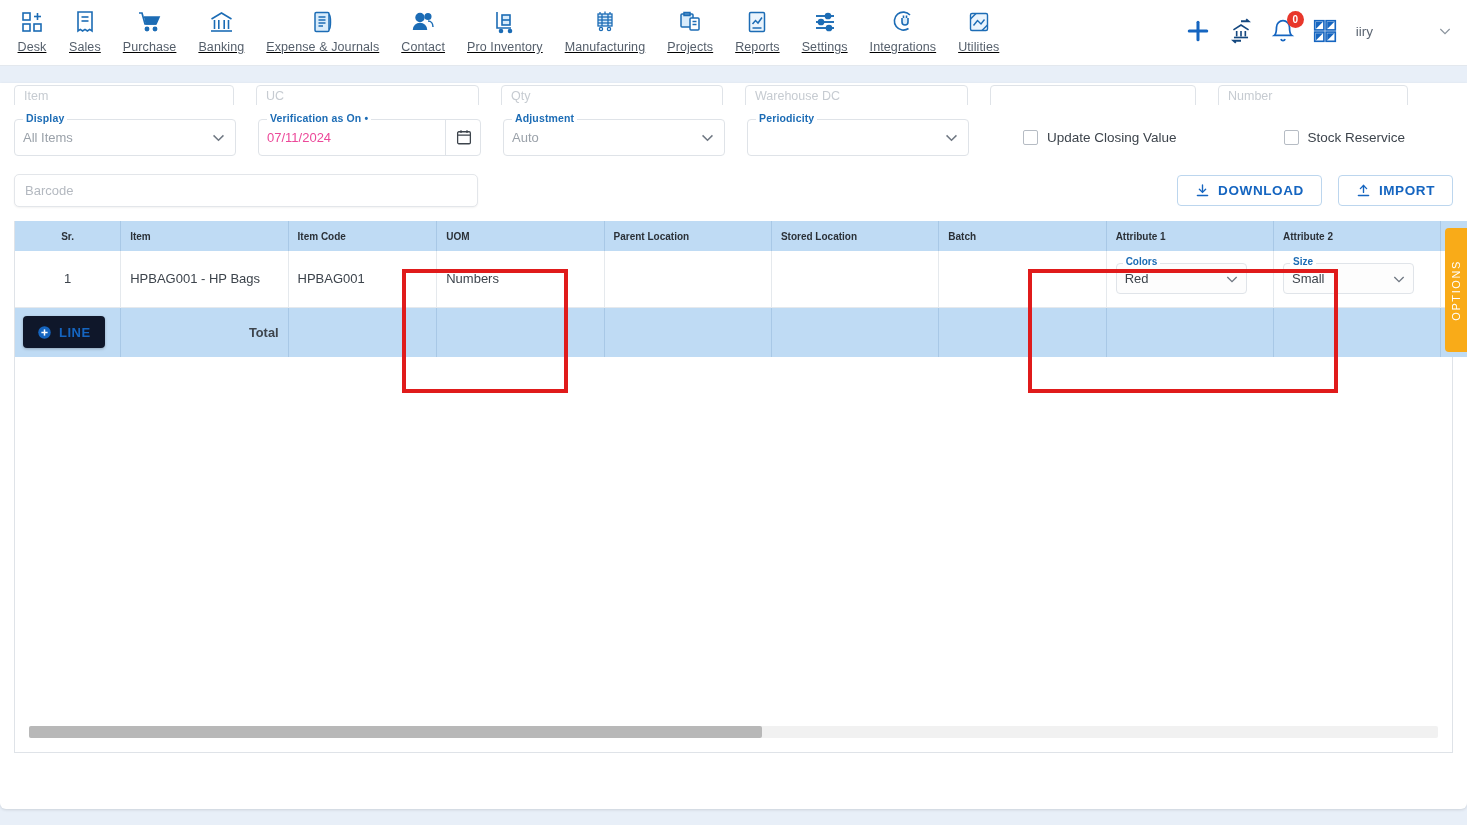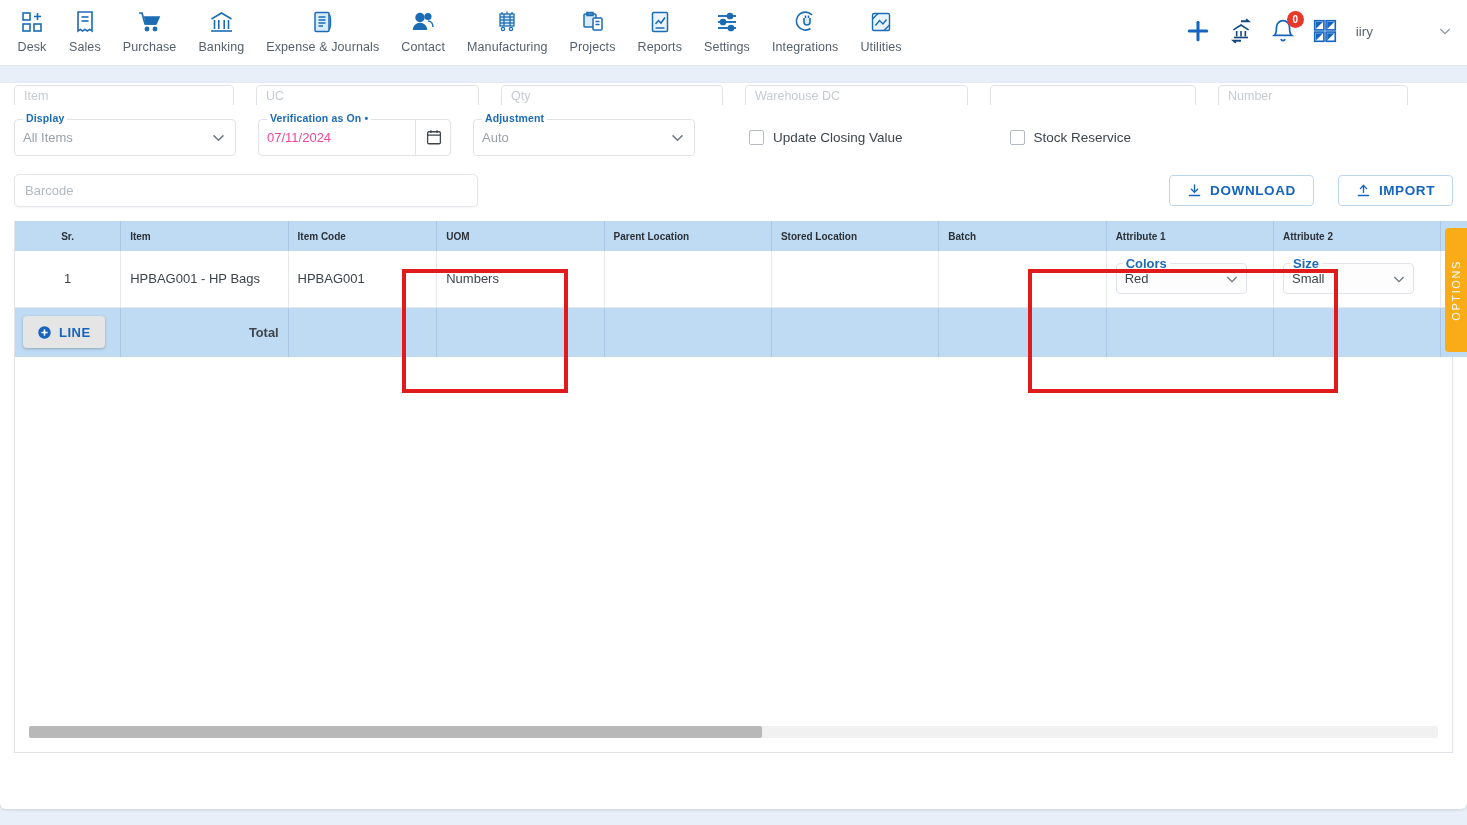--- a/index.html
+++ b/index.html
@@ -16,20 +16,21 @@
     height: 66px;
     background: #ffffff;
     border-bottom: 1px solid #e3e8ee;
     display: flex;
     align-items: flex-start;
   }
   .nav-items {
     display: flex;
     align-items: flex-start;
     padding-left: 6px;
+    text-decoration: underline;
   }
   .nav-item {
     display: flex;
     flex-direction: column;
     align-items: center;
     justify-content: flex-start;
     padding: 9px 11px 4px 11px;
     cursor: pointer;
     min-width: 52px;
   }
@@ -162,21 +163,21 @@
     color: #9aa1a9;
   }
   .field .fval.dark { color: #ec4899; }
   .chev {
     margin-left: auto;
     color: #6f7782;
     font-size: 11px;
     line-height: 1;
   }
   .f-display { width: 222px; }
-  .f-verif   { width: 193px; }
+  .f-verif   { width: 223px; }
   .f-adjust  { width: 222px; gap: 24px; }
   .f-period  { width: 222px; }
 
   .cal-btn {
     width: 36px; height: 36px;
     border-left: 1px solid #dfe3e8;
     display: flex; align-items: center; justify-content: center;
     position: absolute; right: -1px; top: -1px;
     cursor: pointer;
     color: #3d444c;
@@ -207,21 +208,21 @@
     border: 1px solid #e3e6ea;
     border-radius: 5px;
     display: flex; align-items: center;
     padding: 0 10px;
     font-size: 13px;
     color: #b4b9c0;
     background: #fff;
     box-shadow: 0 1px 2px rgba(0,0,0,.05);
     cursor: text;
   }
-  .btns { margin-left: auto; display: flex; gap: 24px; text-align: right; }
+  .btns { margin-left: auto; display: flex; gap: 16px; text-align: right; }
   .obtn {
     border: 1px solid #bcd6ee;
     border-radius: 4px;
     background: #fff;
     color: #1565c0;
     font-size: 13.5px;
     font-weight: bold;
     letter-spacing: .6px;
     height: 31px;
     padding: 0 17px;
@@ -264,21 +265,21 @@
   table.grid td.c { text-align: center; }
   tr.totalrow td {
     background: #bfdbf4;
     height: 50px;
     border-right: 1px solid #a8c8e6;
     border-bottom: none;
     font-weight: bold;
     font-size: 12.8px;
   }
   .line-btn {
-    background: #e5e5e5;
+    background: #0f172a;
     border: none;
     border-radius: 4px;
     box-shadow: 0 1px 3px rgba(0,0,0,.25);
     color: #1565c0;
     font-size: 13px;
     font-weight: bold;
     letter-spacing: .5px;
     height: 32px;
     padding: 0 14px;
     display: flex; align-items: center; gap: 7px;
@@ -294,21 +295,21 @@
     display: flex; align-items: center;
     padding: 0 6px 0 8px;
     background: #fdfdfd;
     cursor: pointer;
   }
   .mini-sel .mlabel {
     position: absolute;
     top: -8px; left: 6px;
     background: #fff;
     padding: 0 3px;
-    font-size: 13px;
+    font-size: 10px;
     font-weight: bold;
     color: #1c6cb5;
   }
   .mini-sel .mval { font-size: 13px; color: #3d444c; }
 
   
   .redbox {
     position: absolute;
     border: 4px solid #e01b1b;
     pointer-events: none;
@@ -429,20 +430,32 @@
         <svg width="25" height="24" viewBox="0 0 25 24" fill="none" stroke="#1c6cb5" stroke-width="1.5">
           <circle cx="9" cy="7.5" r="4" fill="#1c6cb5"></circle>
           <path d="M2.5 20c0-4 3-6.5 6.5-6.5s6.5 2.5 6.5 6.5" fill="#1c6cb5"></path>
           <circle cx="17" cy="6.5" r="2.8" fill="#1c6cb5"></circle>
           <path d="M17 11c3 0 5 2.5 5 6"></path>
         </svg>
       </span>
       <span class="lbl">Contact</span>
     </div>
 
+    <div class="nav-item">
+      <span class="ic">
+        <svg width="24" height="24" viewBox="0 0 24 24" fill="none" stroke="#1c6cb5" stroke-width="1.6">
+          <path d="M4 2v16h14"></path>
+            <rect x="9" y="5" width="8" height="10" fill="#d9ecfb"></rect>
+          <line x1="9" y1="10" x2="17" y2="10"></line>
+          <circle cx="8" cy="21" r="1.5" fill="#1c6cb5"></circle>
+            <circle cx="17" cy="21" r="1.5" fill="#1c6cb5"></circle>
+        </svg>
+      </span>
+      <span class="lbl">Pro Inventory</span>
+    </div>
 
     <div class="nav-item">
       <span class="ic">
         <svg width="24" height="24" viewBox="0 0 24 24" fill="none" stroke="#1c6cb5" stroke-width="1.3">
           <rect x="5" y="4" width="14" height="12" fill="#d9ecfb"></rect>
           <line x1="5" y1="7" x2="19" y2="7"></line>
             <line x1="5" y1="10" x2="19" y2="10"></line>
           <line x1="5" y1="13" x2="19" y2="13"></line>
             <line x1="9" y1="4" x2="9" y2="16"></line>
           <line x1="15" y1="4" x2="15" y2="16"></line>
@@ -618,20 +631,29 @@
         <div class="field f-adjust">
           <span class="flabel">Adjustment</span>
           <span class="fval">Auto</span>
           <span class="chev">
             <svg width="17" height="17" viewBox="0 0 24 24" fill="none" stroke="#6f7782" stroke-width="2">
                 <polyline points="5,9 12,16 19,9"></polyline>
               </svg>
           </span>
         </div>
 
+        <div class="field f-period">
+          <span class="flabel">Periodicity</span>
+          <span class="fval"></span>
+          <span class="chev">
+            <svg width="17" height="17" viewBox="0 0 24 24" fill="none" stroke="#6f7782" stroke-width="2">
+                <polyline points="5,9 12,16 19,9"></polyline>
+              </svg>
+          </span>
+        </div>
 
         <div class="chk-wrap m-ucv">
           <span class="chk"></span>
           <span class="chk-lbl">Update Closing Value</span>
         </div>
 
         <div class="chk-wrap m-sr">
           <span class="chk"></span>
           <span class="chk-lbl">Stock Reservice</span>
         </div>

